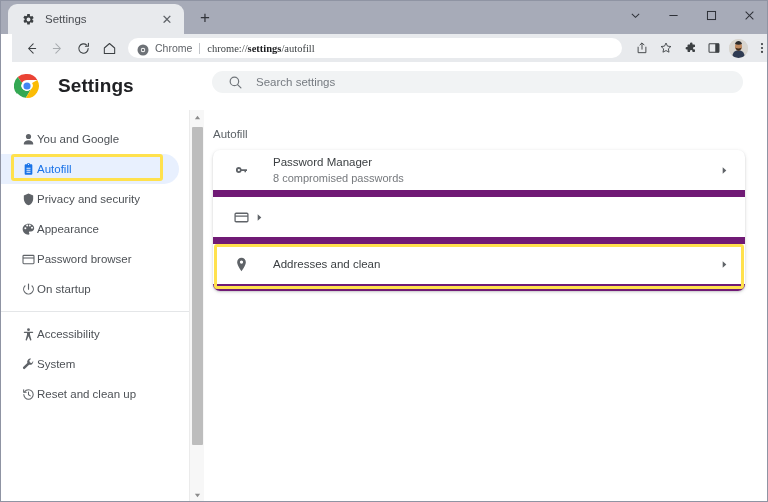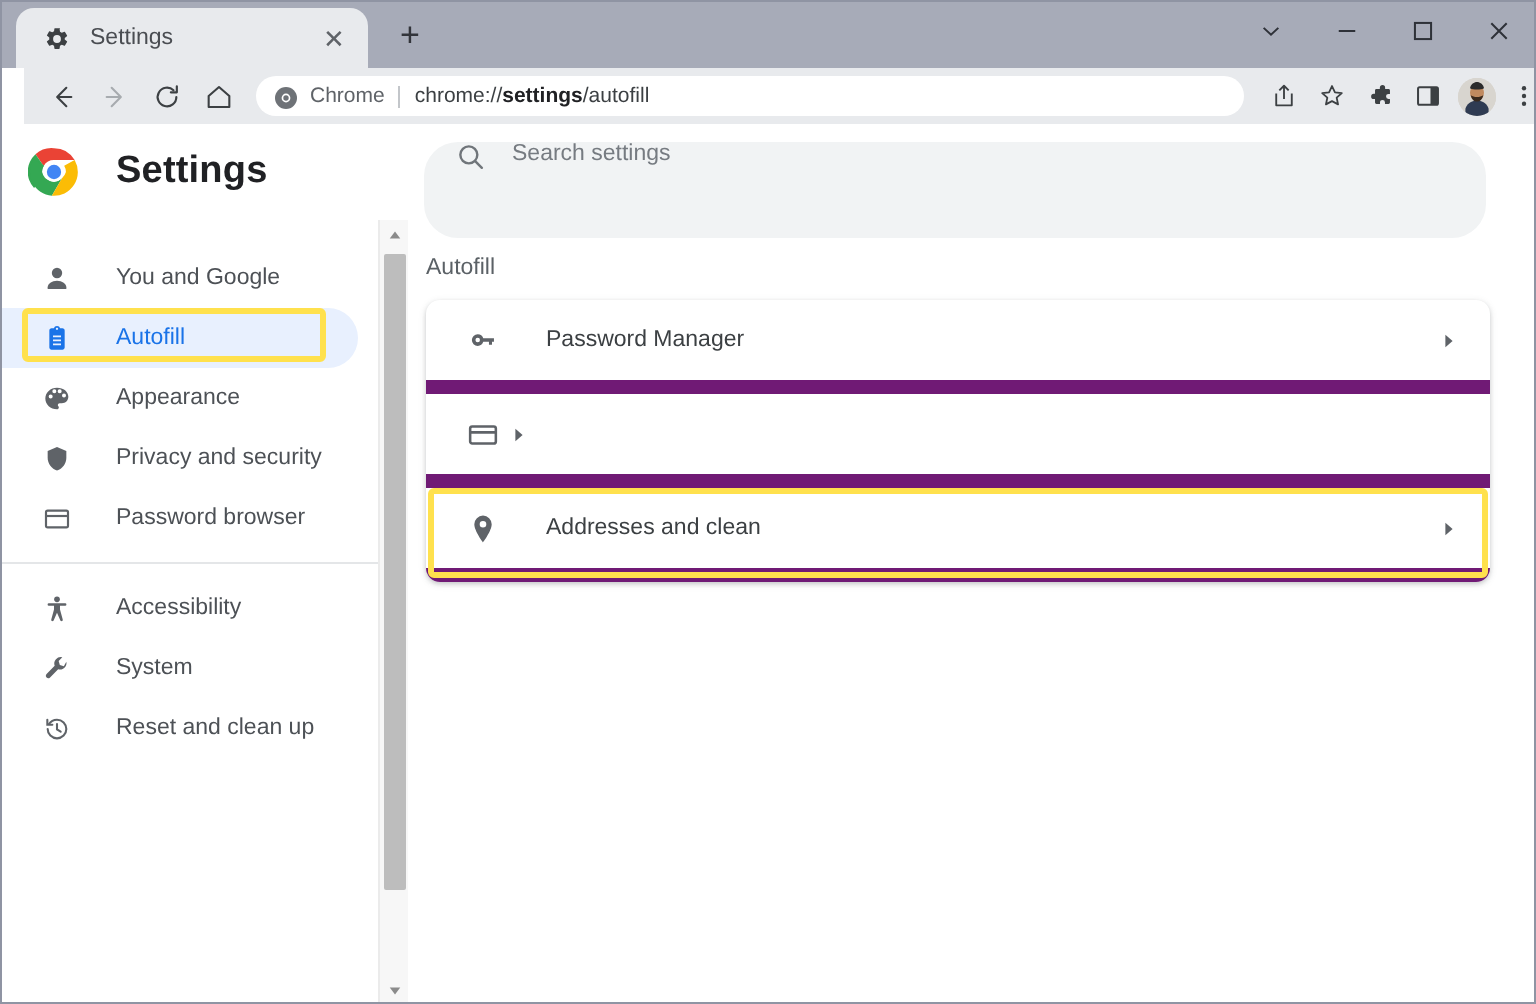--- a/index.html
+++ b/index.html
@@ -53,21 +53,21 @@
     justify-content: center; border-radius: 50%; flex: 0 0 26px;
   }
   .omnibox {
     flex: 1; height: 20px; margin: 0 8px 0 6px; background: #ffffff;
     border-radius: 11px; display: flex; align-items: center; padding: 0 9px;
     overflow: hidden;
   }
   .omni-chrome-icon { width: 12px; height: 12px; flex: 0 0 12px; }
   .omni-label { font-size: 10.5px; color: #5f6368; margin-left: 6px; white-space: nowrap; }
   .omni-sep { width: 1px; height: 11px; background: #c3c6ca; margin: 0 7px; flex: 0 0 1px; }
-  .omni-url { font-size: 10.5px; color: #3c4043; white-space: nowrap; overflow: hidden; }
+  .omni-url { font-size: 10.5px; color: #3c4043; white-space: nowrap; overflow: hidden; font-family: Liberation Serif, serif; }
   .omni-url b { color: #202124; font-weight: 700; }
   .tbicon {
     width: 24px; height: 24px; flex: 0 0 24px; display: flex;
     align-items: center; justify-content: center; border-radius: 50%;
   }
   .avatar {
     width: 19px; height: 19px; border-radius: 50%; overflow: hidden;
     background: #d6d3cd; flex: 0 0 19px; position: relative;
   }
 
@@ -79,41 +79,41 @@
   .settings-header {
     position: absolute; left: 0; top: 0; width: 768px; height: 48px;
     display: flex; align-items: center;
   }
   .chrome-logo { margin-left: 14px; width: 26px; height: 26px; flex: 0 0 26px; }
   .settings-title {
     margin-left: 18px; font-size: 19px; color: #202124; font-weight: 600;
     letter-spacing: .1px;
   }
   .searchbar {
-    position: absolute; left: 212px; top: 9px; width: 531px; height: 48px;
-    background: #f1f3f4; border-radius: 17px; display: flex; 
+    position: absolute; left: 212px; top: 9px; width: 531px; height: 22px;
+    background: #f1f3f4; border-radius: 17px; display: flex; align-items: center;
     padding-left: 16px;
   }
   .search-icon { width: 15px; height: 15px; flex: 0 0 15px; }
   .search-placeholder { margin-left: 13px; font-size: 11.5px; color: #767b81; }
 
   
   .sidebar {
     position: absolute; left: 0; top: 48px; width: 189px; height: 392px;
     background: #ffffff; overflow: hidden;
   }
   .nav-item {
     position: relative; height: 30px; display: flex; align-items: center;
     padding-left: 20px; margin-right: 10px; border-radius: 0 15px 15px 0;
   }
   .nav-item .ico {
     width: 17px; height: 17px; flex: 0 0 17px; display: flex;
     align-items: center; justify-content: center; color: #5f6368;
   }
-  .nav-item .lbl { margin-left: 21px; font-size: 11.5px; color: #4d5156; white-space: nowrap; }
+  .nav-item .lbl { font-size: 11.5px; color: #4d5156; white-space: nowrap; }
   .nav-item.selected { background: #e8f0fe; }
   .nav-item.selected .ico { color: #1a73e8; }
   .nav-item.selected .lbl { color: #1a73e8; }
   .nav-sep { height: 1px; background: #e4e6e8; margin: 7px 0 7px 0; }
 
   .highlight-box {
     position: absolute; border: 3px solid #ffe14d; border-radius: 3px;
     pointer-events: none;
   }
 
@@ -326,46 +326,55 @@
           <svg width="15" height="15" viewBox="0 0 18 18" fill="currentColor">
             <path d="M12.3 2.6h-1.4a2 2 0 00-3.8 0H5.7c-.7 0-1.3.6-1.3 1.3v10.2c0 .7.6 1.3 1.3 1.3h6.6c.7 0 1.3-.6 1.3-1.3V3.9c0-.7-.6-1.3-1.3-1.3zM9 2.2c.4 0 .7.3.7.7s-.3.7-.7.7-.7-.3-.7-.7.3-.7.7-.7zm2.4 10.6H6.6v-1.1h4.8zm0-2.4H6.6V9.3h4.8zm0-2.4H6.6V6.9h4.8z"></path>
           </svg>
         </span>
         <span class="lbl">Autofill</span>
       </div>
 
       <div class="nav-item">
         <span class="ico">
           <svg width="15" height="15" viewBox="0 0 18 18" fill="currentColor">
+              <path d="M9 1.8L3.4 4.2v4.1c0 3.5 2.4 6.7 5.6 7.6 3.2-.9 5.6-4.1 5.6-7.6V4.2z"></path>
+            </svg>
+        </span>
+        <span class="lbl">Privacy and security</span>
+      </div>
+
+      <div class="nav-item">
+        <span class="ico">
+          <svg width="15" height="15" viewBox="0 0 18 18" fill="currentColor">
             <path d="M9 2.2c-3.9 0-7 2.9-7 6.5 0 3.6 3.1 6.5 7 6.5.6 0 1.1-.5 1.1-1.1 0-.3-.1-.6-.3-.8-.2-.2-.3-.4-.3-.7 0-.6.5-1.1 1.1-1.1h1.3c2.2 0 3.9-1.7 3.9-3.9 0-3.1-2.9-5.4-6.8-5.4zM5.2 8.7a1.2 1.2 0 110-2.4 1.2 1.2 0 010 2.4zm2.2-3.2a1.2 1.2 0 110-2.4 1.2 1.2 0 010 2.4zm3.2 0a1.2 1.2 0 110-2.4 1.2 1.2 0 010 2.4zm2.6 2.6a1.2 1.2 0 110-2.4 1.2 1.2 0 010 2.4z"></path>
           </svg>
         </span>
         <span class="lbl">Appearance</span>
-      </div>
-
-      <div class="nav-item">
-        <span class="ico">
-          <svg width="15" height="15" viewBox="0 0 18 18" fill="currentColor">
-              <path d="M9 1.8L3.4 4.2v4.1c0 3.5 2.4 6.7 5.6 7.6 3.2-.9 5.6-4.1 5.6-7.6V4.2z"></path>
-            </svg>
-        </span>
-        <span class="lbl">Privacy and security</span>
       </div>
 
 
       <div class="nav-item">
         <span class="ico">
           <svg width="15" height="15" viewBox="0 0 18 18" fill="none" stroke="currentColor" stroke-width="1.3">
               <rect x="2.4" y="4" width="13.2" height="10" rx="1"></rect>
               <path d="M2.4 7.2h13.2"></path>
             </svg>
         </span>
         <span class="lbl">Password browser</span>
       </div>
 
+      <div class="nav-item">
+        <span class="ico">
+          <svg width="15" height="15" viewBox="0 0 18 18" fill="none" stroke="currentColor" stroke-width="1.35" stroke-linecap="round">
+              <path d="M9 2.4v6.2"></path>
+              <path d="M13.2 4.6a5.8 5.8 0 11-8.4 0"></path>
+            </svg>
+        </span>
+        <span class="lbl">On startup</span>
+      </div>
 
       <div class="nav-sep"></div>
 
 
 
       <div class="nav-item">
         <span class="ico">
           <svg width="15" height="15" viewBox="0 0 18 18" fill="currentColor">
             <circle cx="9" cy="3.2" r="1.7"></circle>
             <path d="M13.9 5.6H4.1a.75.75 0 000 1.5h3.1v2.2L5.6 15.1a.8.8 0 101.5.5L9 11.2l1.9 4.4a.8.8 0 101.5-.5l-1.6-5.8V7.1h3.1a.75.75 0 000-1.5z"></path>
@@ -417,20 +426,21 @@
       <div class="card">
 
         <div class="row">
           <span class="ico">
             <svg width="17" height="17" viewBox="0 0 18 18" fill="currentColor">
               <path d="M6.2 5.4a3.1 3.1 0 100 6.2 3.1 3.1 0 002.95-2.15h3.0v1.5h1.6v-1.5h1.05V7.55H9.15A3.1 3.1 0 006.2 5.4zm0 1.9a1.2 1.2 0 110 2.4 1.2 1.2 0 010-2.4z"></path>
             </svg>
           </span>
           <span class="row-text">
             <span class="row-title">Password Manager</span>
+            <span class="row-sub">8 compromised passwords</span>
           </span>
           <span class="chev">
             <svg width="9" height="9" viewBox="0 0 10 10" fill="#5f6368">
                 <path d="M3 1.5L7 5 3 8.5z"></path>
               </svg>
           </span>
         </div>
 
         <div class="row">
           <span class="ico">

